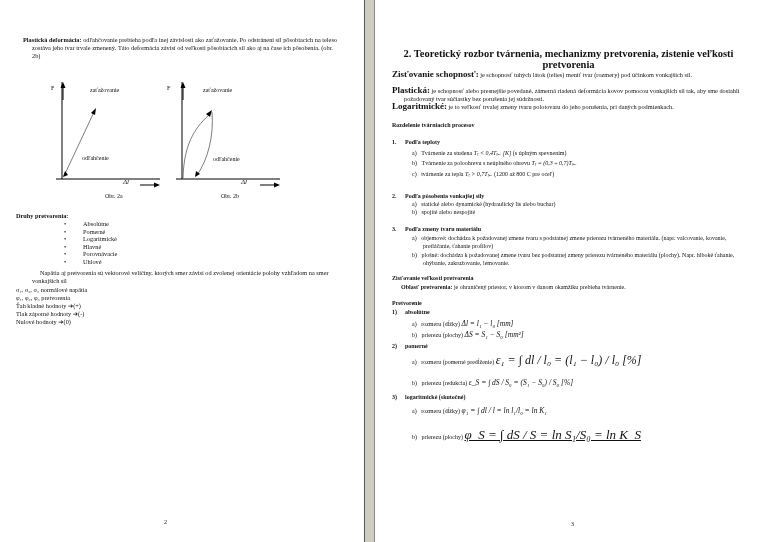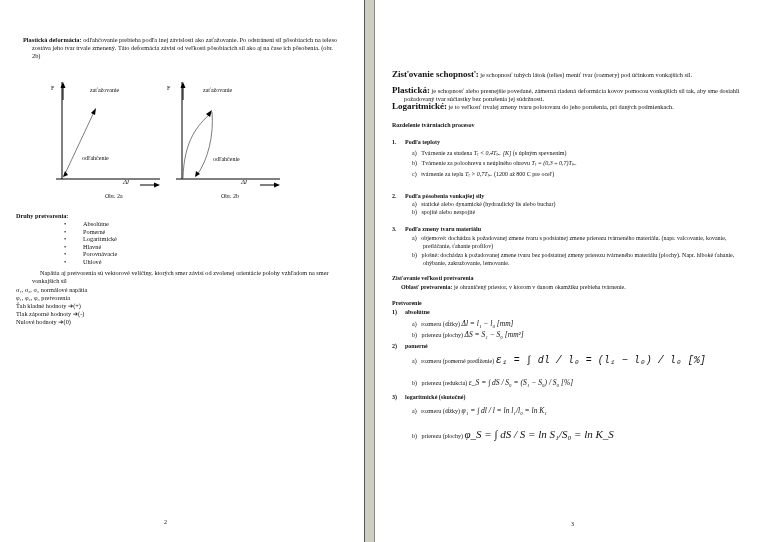--- a/index.html
+++ b/index.html
@@ -90,20 +90,21 @@
   <div class="abs t leftlines" style="top:302px;">Ťah kladné hodnoty ➔(+)</div>
   <div class="abs t leftlines" style="top:310px;">Tlak záporné hodnoty ➔(-)</div>
   <div class="abs t leftlines" style="top:318px;">Nulové hodnoty ➔(0)</div>
 
   <div class="abs pagenum" style="left:164px;top:519px;">2</div>
 </div>
 
 <div class="divider"></div>
 
 <div id="page-right" class="page">
+  <div id="title" class="abs">2.  Teoretický rozbor tvárnenia, mechanizmy pretvorenia, zistenie veľkosti pretvorenia</div>
 
   <div class="abs def hang" style="left:17px;top:71px;width:340px;padding-left:12px;text-indent:-12px;">
     <span class="term">Zisťovanie schopnosť:</span><span> je schopnosť tuhých látok (telies) meniť tvar (rozmery) pod účinkom vonkajších síl.</span>
   </div>
   <div class="abs def hang" style="left:17px;top:87px;width:340px;padding-left:12px;text-indent:-12px;">
     <span class="term">Plastická:</span><span> je schopnosť alebo presnejšie povedané, zámerná riadená deformácia kovov pomocou vonkajších síl tak, aby sme dosiahli požadovaný tvar súčiastky bez porušenia jej súdržnosti.</span>
   </div>
   <div class="abs def hang" style="left:17px;top:103px;width:345px;padding-left:12px;text-indent:-12px;">
     <span class="term">Logaritmické:</span><span> je to veľkosť trvalej zmeny tvaru polotovaru do jeho porušenia, pri daných podmienkach.</span>
   </div>
@@ -152,29 +153,29 @@
   <div class="abs item" style="left:37px;top:320px;">
     <span>a)</span>&nbsp;&nbsp;&nbsp;<span>rozmeru (dĺžky) </span><span class="math" style="font-size:7.5px;">Δl = l₁ − l₀ [mm]</span>
   </div>
   <div class="abs item" style="left:37px;top:331px;">
     <span>b)</span>&nbsp;&nbsp;&nbsp;<span>prierezu (plochy) </span><span class="math" style="font-size:7.5px;margin-top:13px;">ΔS = S₁ − S₀ [mm²]</span>
   </div>
 
   <div class="abs sect" style="left:17px;top:343px;">2)</div>
   <div class="abs sect" style="left:30px;top:343px;">pomerné</div>
   <div class="abs item" style="left:37px;top:357px;">
-    <span>a)</span>&nbsp;&nbsp;&nbsp;<span>rozmeru (pomerné predĺženie) </span><span class="math" style="font-size:10px;font-family:Liberation Mono, monospace;">ε₁ = ∫ dl / l₀ = (l₁ − l₀) / l₀ [%]</span>
+    <span>a)</span>&nbsp;&nbsp;&nbsp;<span>rozmeru (pomerné predĺženie) </span><span class="math" style="font-size:12px;">ε₁ = ∫ dl / l₀ = (l₁ − l₀) / l₀ [%]</span>
   </div>
   <div class="abs item" style="left:37px;top:379px;">
     <span>b)</span>&nbsp;&nbsp;&nbsp;<span>prierezu (redukcia) </span><span class="math" style="font-size:7.5px;">ε_S = ∫ dS / S₀ = (S₁ − S₀) / S₀ [%]</span>
   </div>
 
   <div class="abs sect" style="left:17px;top:394px;">3)</div>
   <div class="abs sect" style="left:30px;top:394px;">logaritmické (skutočné)</div>
   <div class="abs item" style="left:37px;top:407px;">
     <span>a)</span>&nbsp;&nbsp;&nbsp;<span>rozmeru (dĺžky) </span><span class="math" style="font-size:7.5px;">φ₁ = ∫ dl / l = ln l₁/l₀ = ln K₁</span>
   </div>
   <div class="abs item" style="left:37px;top:431px;">
-    <span>b)</span>&nbsp;&nbsp;&nbsp;<span>prierezu (plochy) </span><span class="math" style="font-size:11px;">φ_S = ∫ dS / S = ln S₁/S₀ = ln K_S</span>
+    <span>b)</span>&nbsp;&nbsp;&nbsp;<span>prierezu (plochy) </span><span class="math" style="font-size:13px;text-decoration:underline;">φ_S = ∫ dS / S = ln S₁/S₀ = ln K_S</span>
   </div>
 
   <div class="abs pagenum" style="left:196px;top:521px;">3</div>
 </div>
 
 </body></html>

